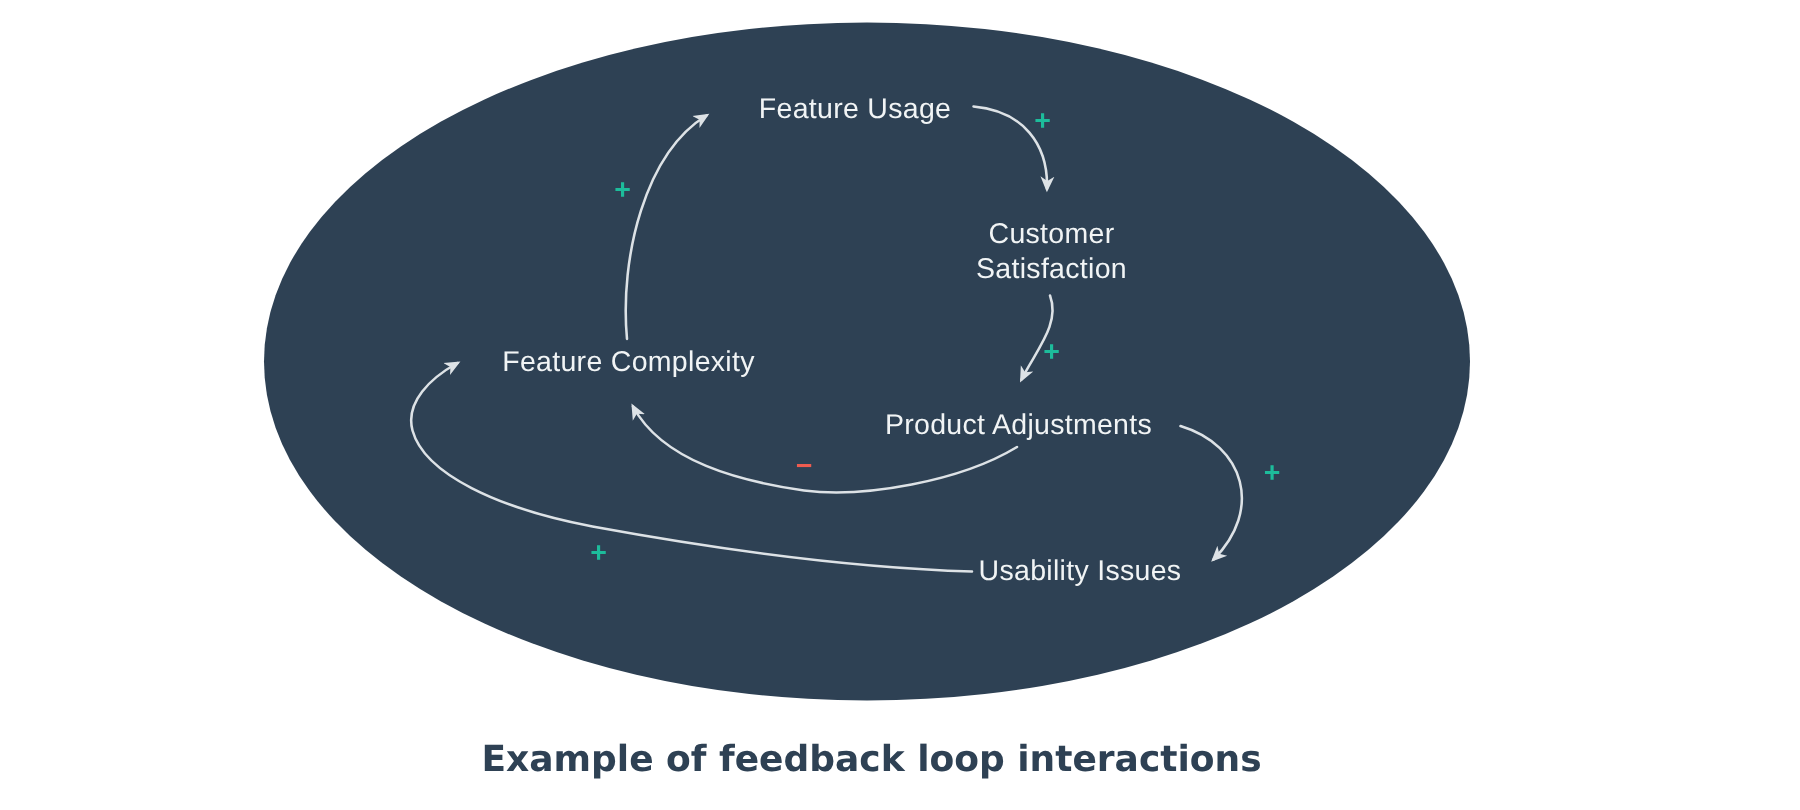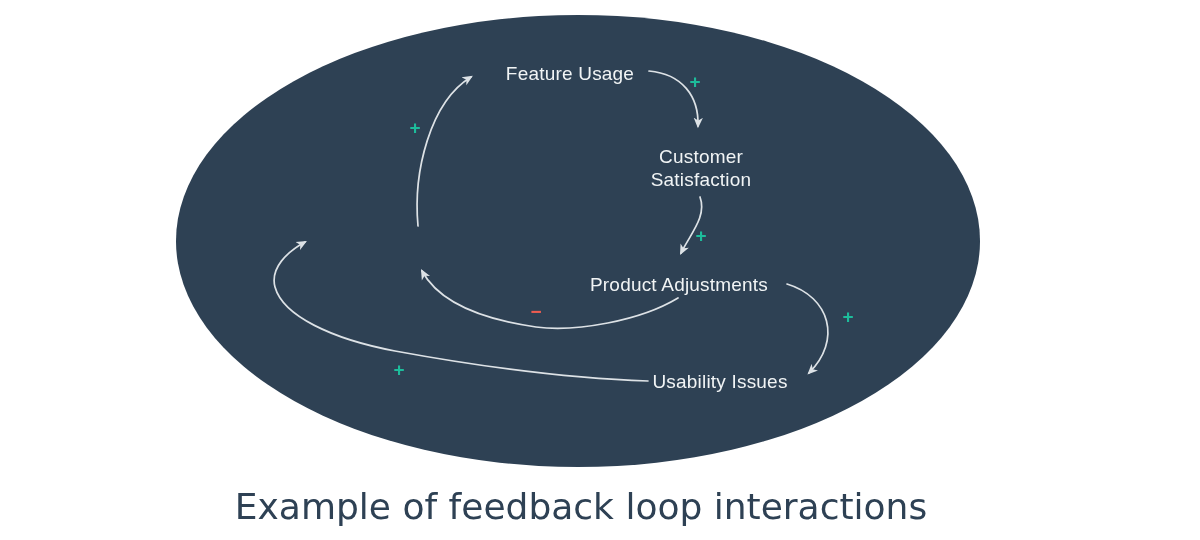--- a/index.html
+++ b/index.html
@@ -50,22 +50,22 @@
     line-height: 1;
   }
   .sign.positive { color: #1dbc9b; }
   .sign.negative { color: #ee5c50; }
   .caption {
     position: absolute;
     left: 581px;
     top: 506px;
     transform: translate(-50%, -50%);
     color: #2e4154;
-    font-size: 36px;
-    font-weight: 400;
+    font-size: 24px;
+    font-weight: 700;
     white-space: nowrap;
     font-family: cursive, "DejaVu Sans", sans-serif;
   }
 </style>
 </head>
 <body>
 
 <div class="stage">
 
   <svg width="1200" height="540" viewBox="0 0 1200 540">
@@ -87,20 +87,21 @@
 
     <path class="edge" marker-end="url(#arrowhead)" d="M 678 298 C 640 321, 576 332, 536 327 C 494 321, 442 308, 422 271"></path>
 
     <path class="edge" marker-end="url(#arrowhead)" d="M 648 381 C 550 378, 455 362, 395 351 C 332 339, 283 316, 275 287 C 270 268, 287 252, 305 242"></path>
   </svg>
 
   <div class="node" style="left:570px; top:73px;">Feature Usage</div>
 
   <div class="node wrap" style="left:701px; top:168px;">Customer Satisfaction</div>
 
+  <div class="node" style="left:419px; top:242px;">Feature Complexity</div>
 
   <div class="node" style="left:720px; top:381px;">Usability Issues</div>
 
   <div class="node" style="left:679px; top:284px;">Product Adjustments</div>
 
   <span class="sign positive" style="left:415px; top:127px;">+</span>
 
   <span class="sign positive" style="left:695px; top:81px;">+</span>
 
   <span class="sign positive" style="left:701px; top:235px;">+</span>

